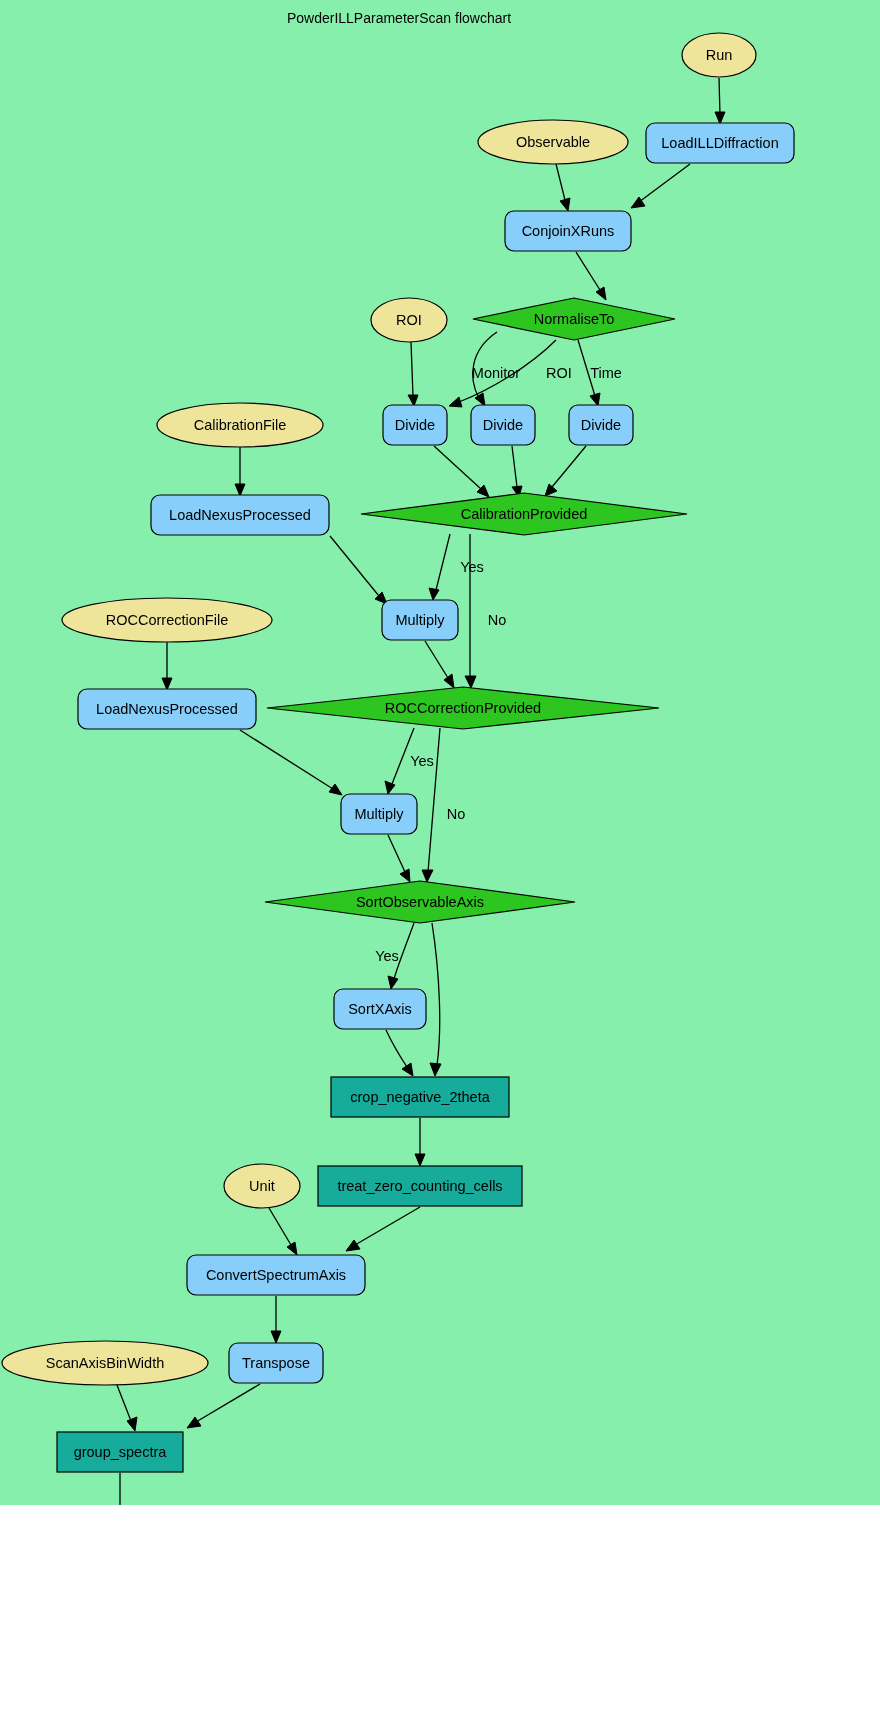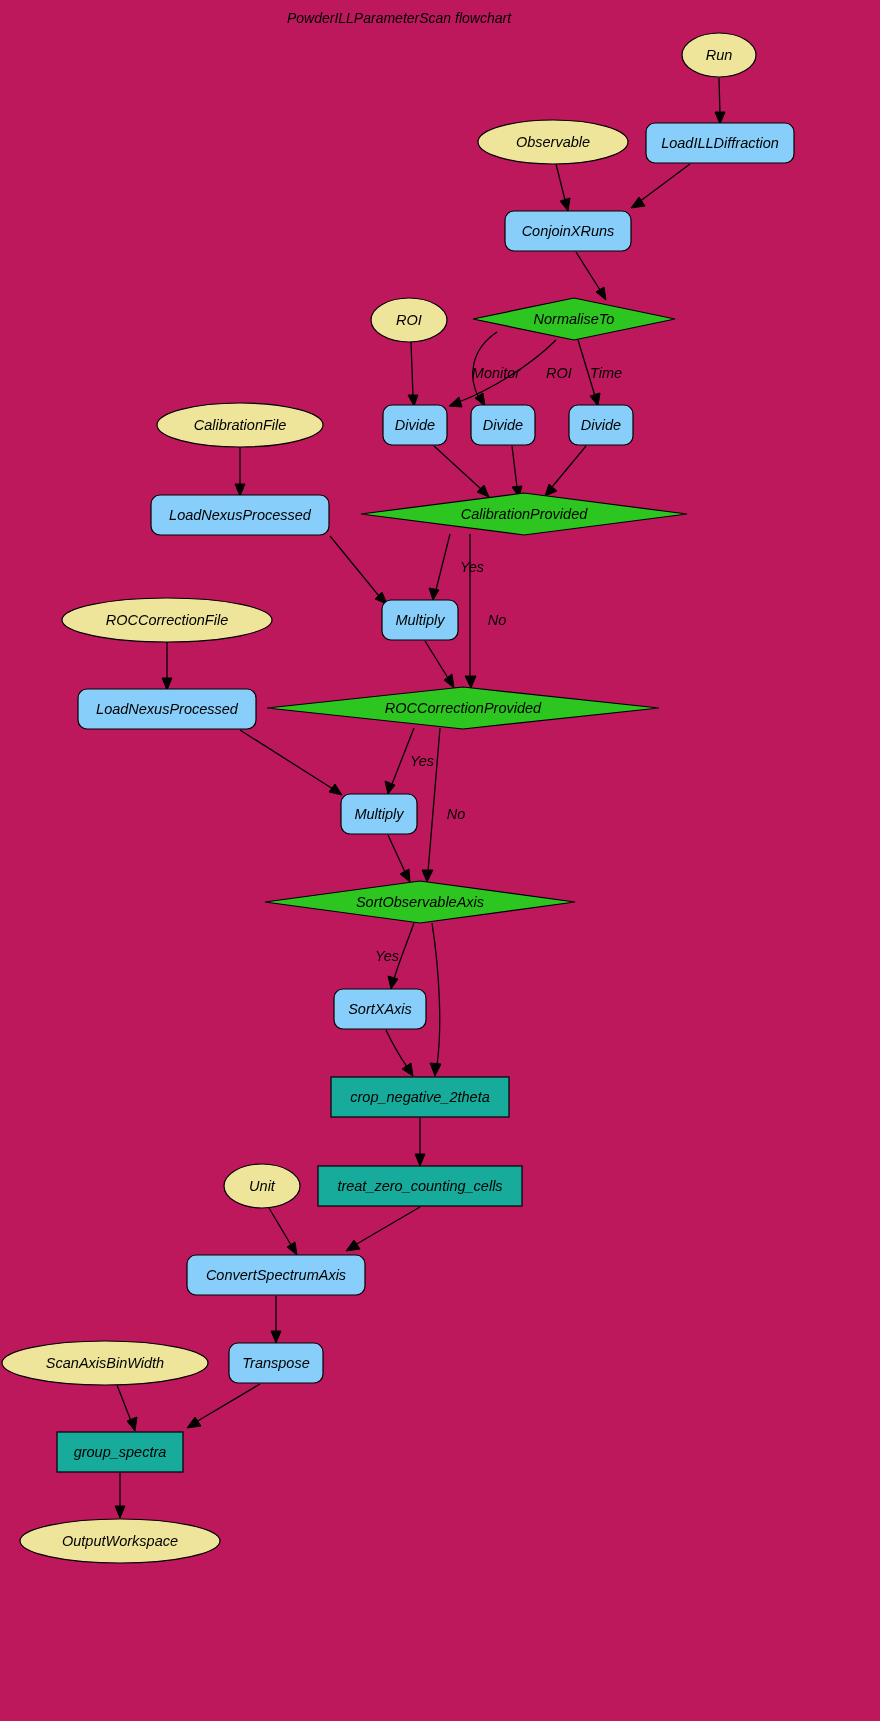--- a/index.html
+++ b/index.html
@@ -7,24 +7,23 @@
     margin: 0;
     padding: 0;
     background: #ffffff;
   }
   body {
     font-family: "Liberation Sans", sans-serif;
   }
   #canvas {
     position: relative;
     width: 880px;
-    height: 1721px;
-    background: #be185d;
+    height: 1505px;
+    background: #86efac;
     overflow: hidden;
-    font-style: italic;
   }
   #graph-svg {
     position: absolute;
     left: 0;
     top: 0;
     width: 880px;
     height: 1721px;
   }
   .node-label, .edge-label, .title-label {
     font-family: "Liberation Sans", sans-serif;

